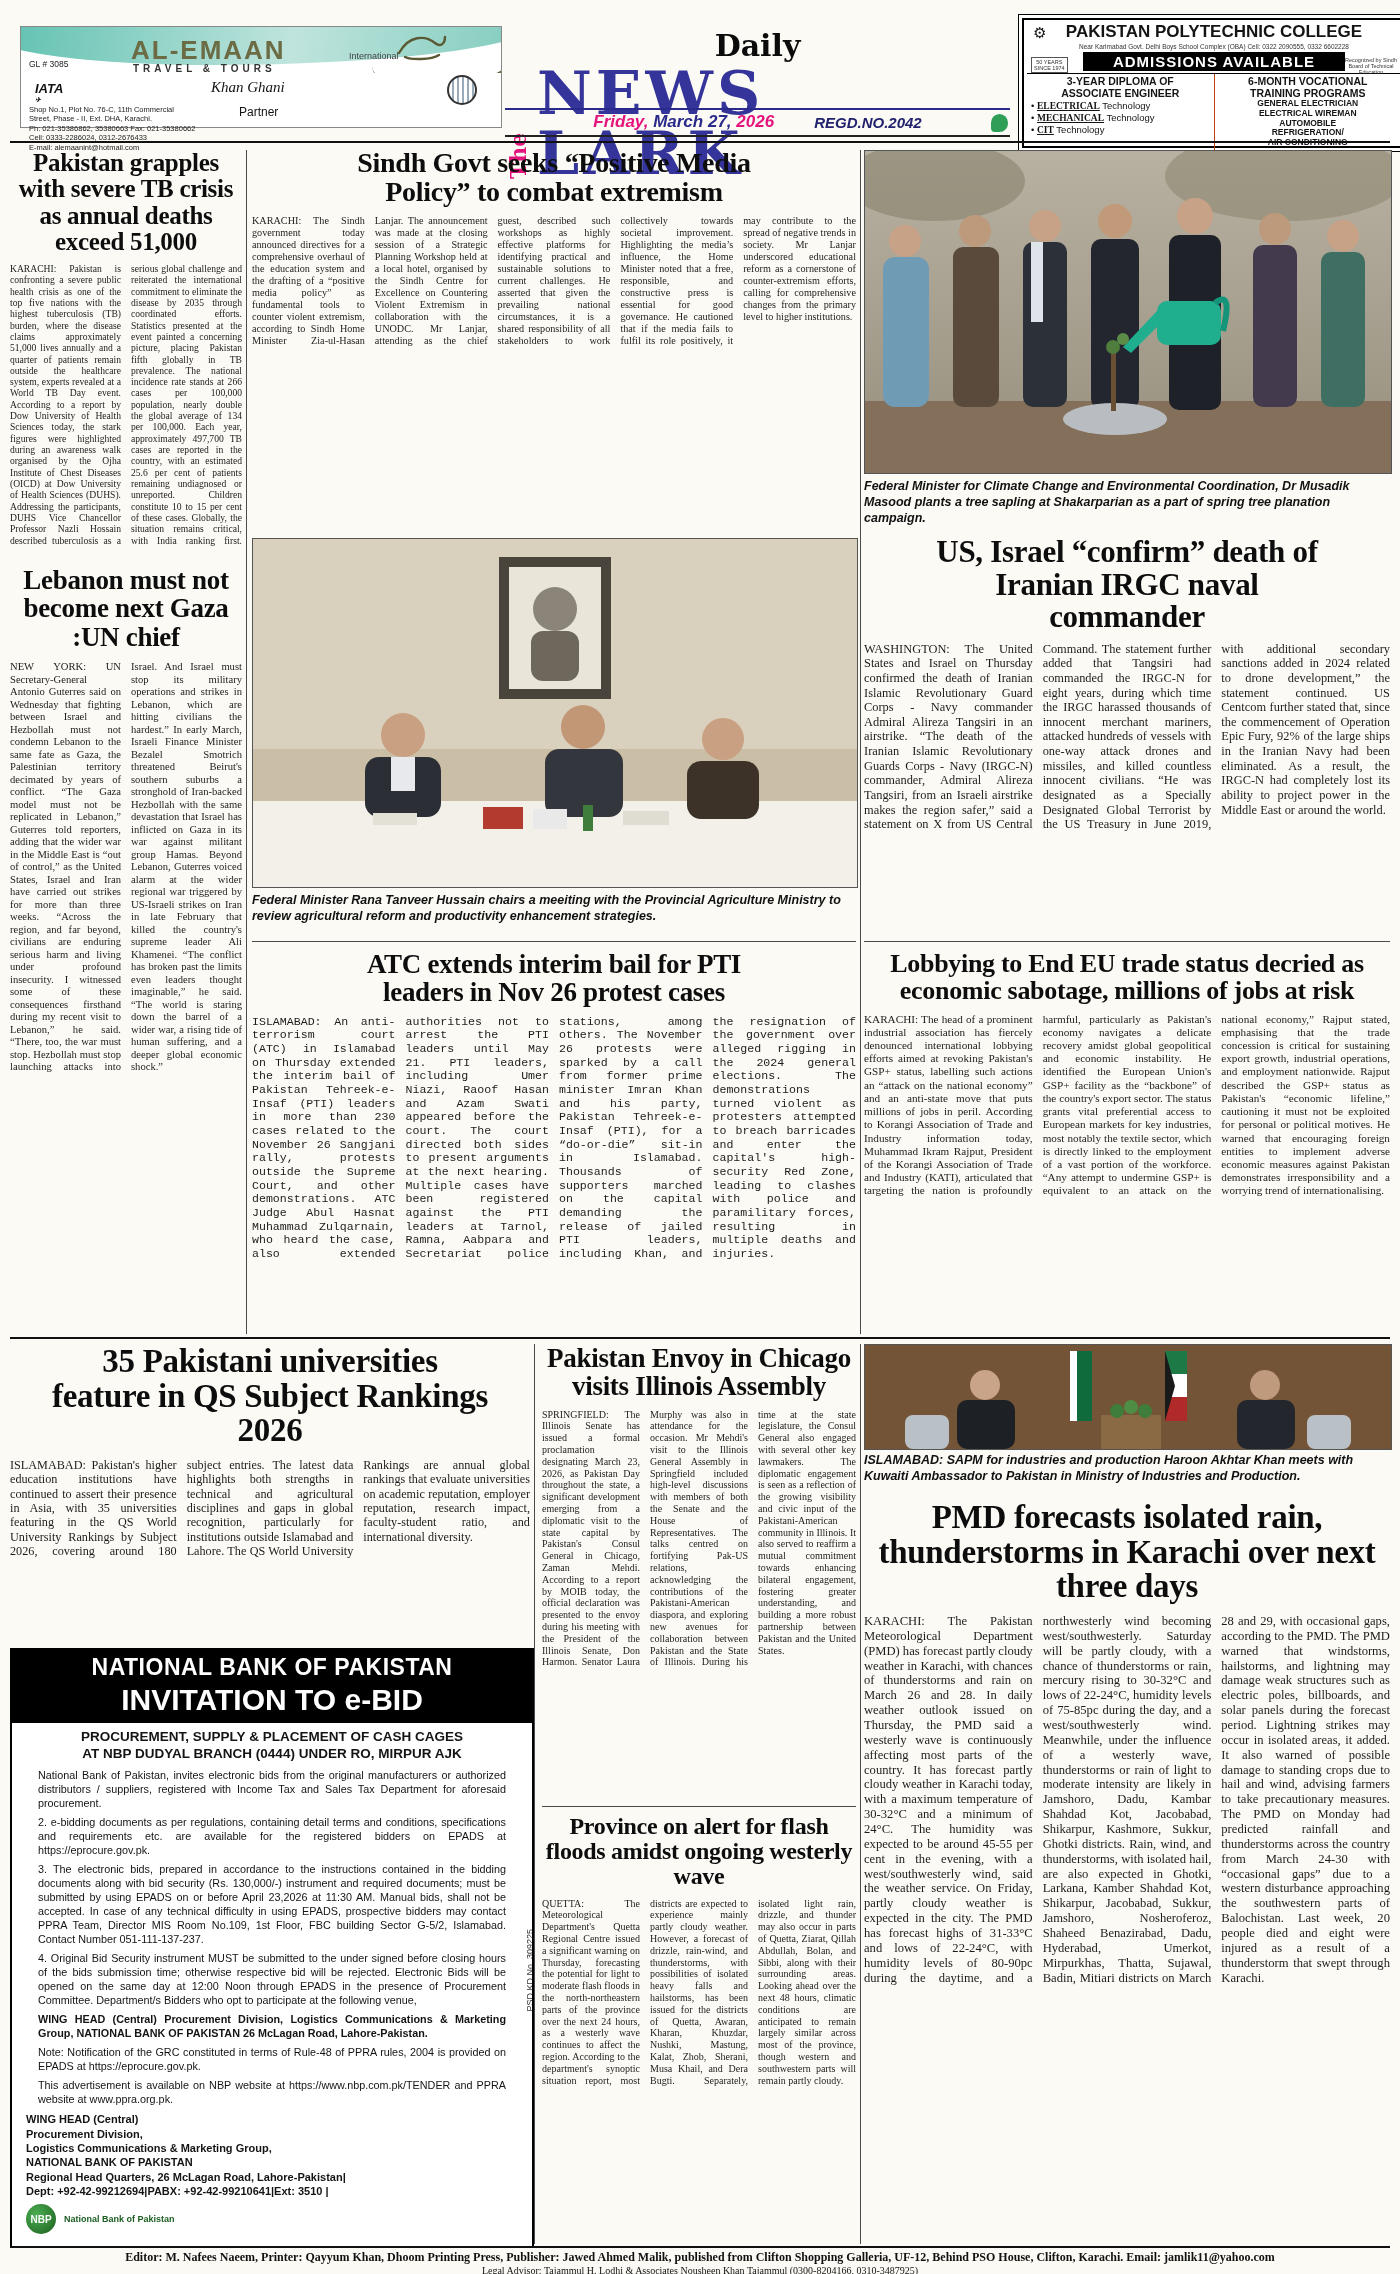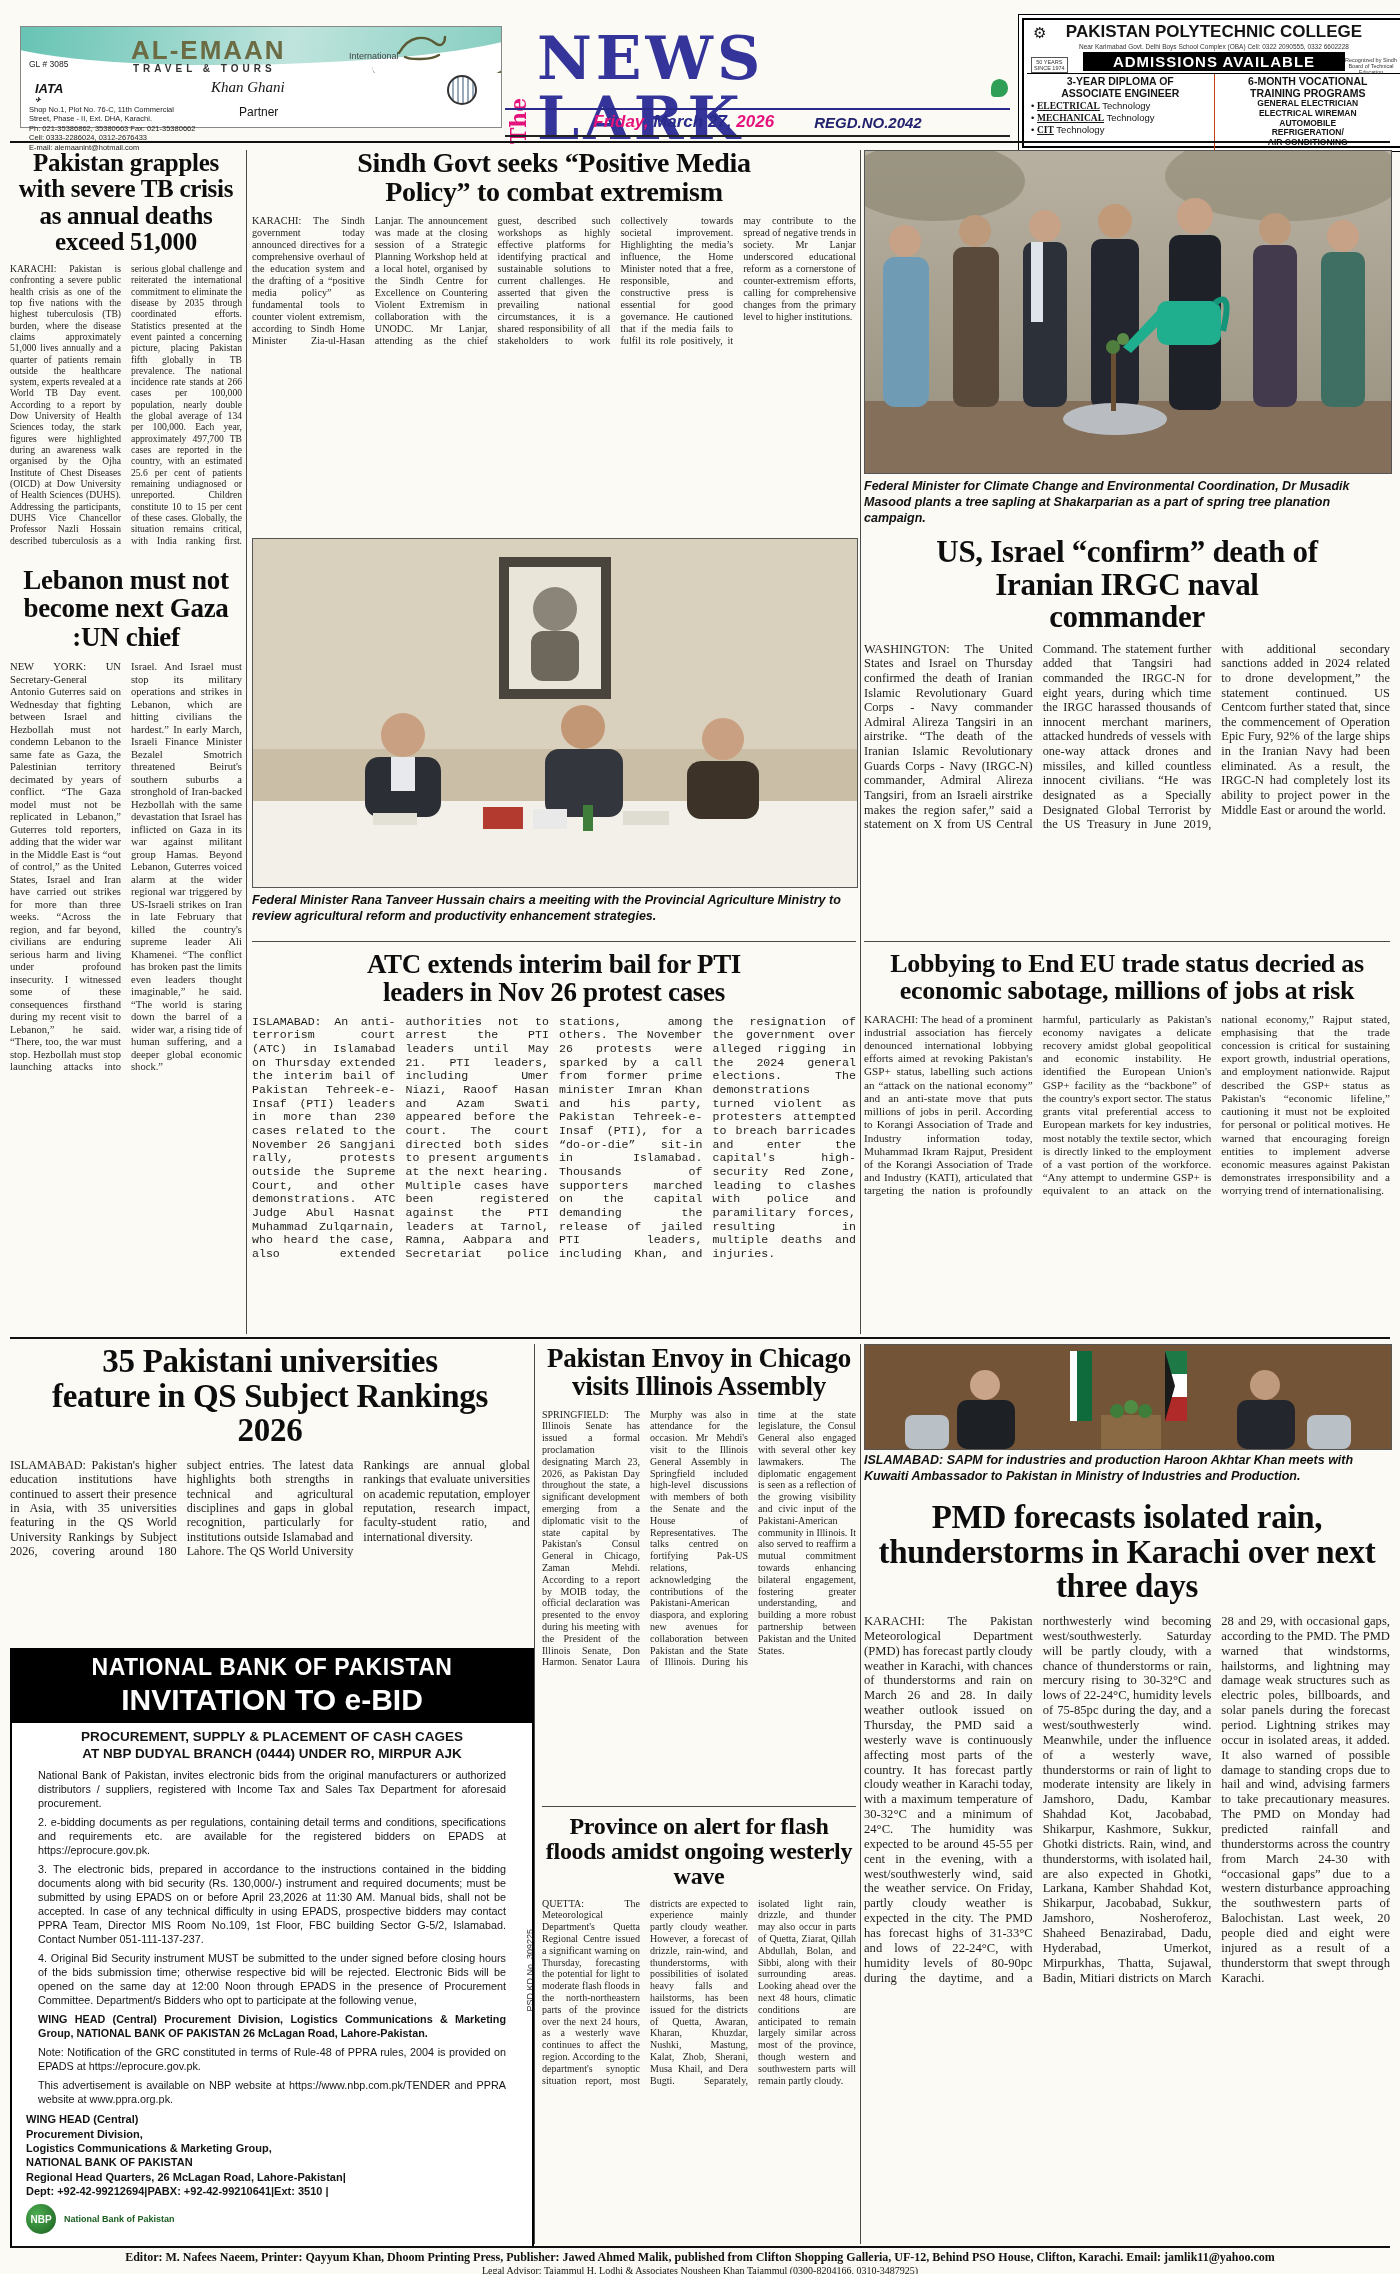--- a/index.html
+++ b/index.html
@@ -114,20 +114,21 @@
     <div class="t-addr">
       <div>Shop No.1, Plot No. 76-C, 11th Commercial</div>
       <div>Street, Phase - II, Ext. DHA, Karachi.</div>
       <div>Ph: 021-35386862, 35380663  Fax: 021-35380662</div>
       <div>Cell: 0333-2286024, 0312-2676433</div>
       <div>E-mail: alemaanint@hotmail.com</div>
     </div>
   </div>
 
   <div class="abs" style="left:505px;top:28px;width:505px;">
+    <div class="m-daily" style="text-align:center;">Daily</div>
     <div class="m-row">
       <div class="m-the">The</div>
       <div class="m-title">NEWS LARK</div>
       <div class="m-emblem"></div>
     </div>
   </div>
 
   <div class="abs dateline" style="left:505px;top:108px;width:505px;">
     <div class="d-date">
       <span class="d-day">Friday,</span>

